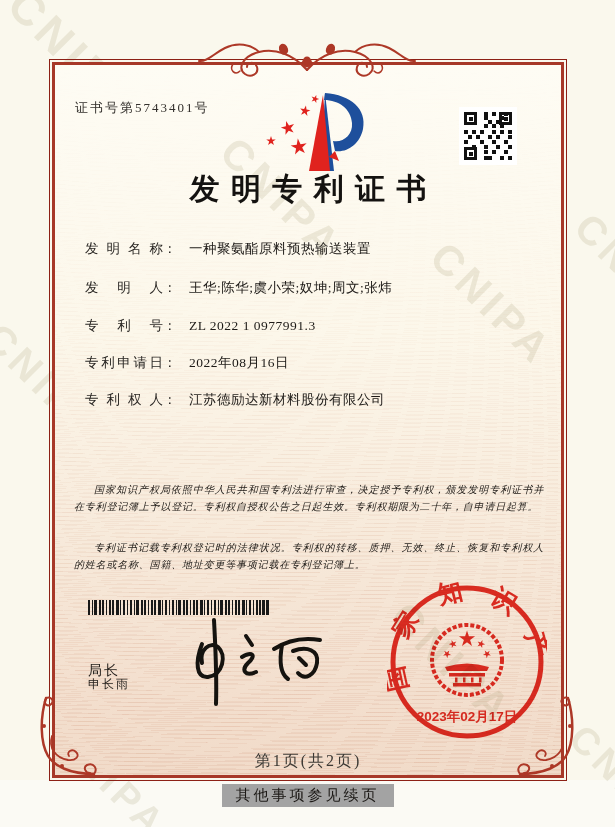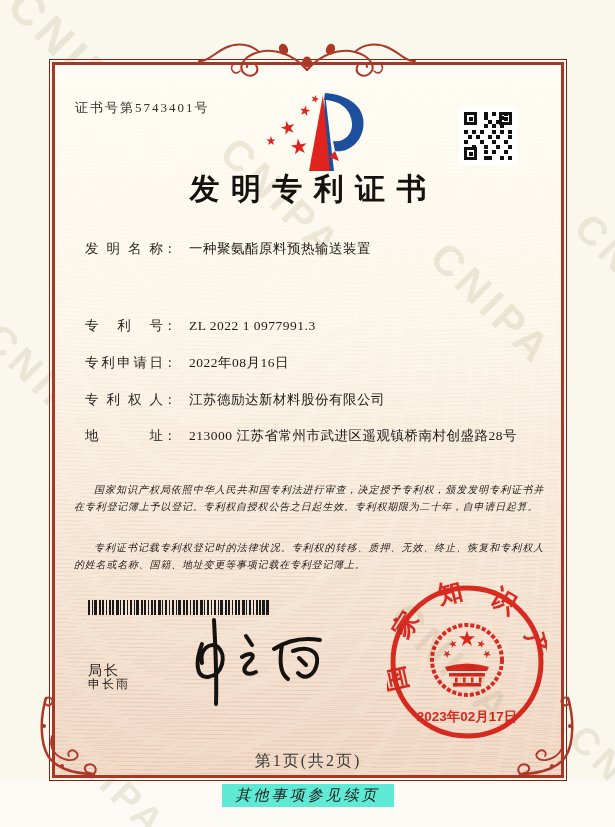--- a/index.html
+++ b/index.html
@@ -52,21 +52,21 @@
      repeating-linear-gradient(90deg,#191919 0 1.5px,transparent 1.5px 3.5px),
      repeating-linear-gradient(90deg,#191919 0 1px,transparent 1px 6px);}
   .director-title{left:33px;top:585px;font-family:"Liberation Sans","DejaVu Sans",sans-serif;
       font-size:14px;color:#26221e;letter-spacing:2px;margin-top:12px;}
   .director-name{left:33px;top:611px;font-family:"Liberation Sans","DejaVu Sans",sans-serif;
       font-size:12px;color:#26221e;letter-spacing:2px;}
   .signature{left:125px;top:545px;width:165px;height:100px;}
   .seal{left:332px;top:517px;width:160px;height:160px;mix-blend-mode:multiply;opacity:0.95;}
   .page-num{left:0;top:686px;width:100%;text-align:center;font-size:16px;letter-spacing:2px;color:#3d3a35;}
   .note{position:absolute;left:0;top:784px;width:100%;text-align:center;}
-  .note span{display:inline-block;background:#5eead4;padding:2px 14px;font-size:15px;font-style:italic;
+  .note span{display:inline-block;background:#a3a3a3;padding:2px 14px;font-size:15px;
       letter-spacing:3px;color:#1c1916;}
   
   .fl{position:absolute;pointer-events:none;}
   .fl-top{left:197px;top:40px;}
   .fl-bl{left:36px;top:696px;}
   .fl-br{left:516px;top:696px;transform:scaleX(-1);}
 </style>
 </head>
 <body>
 
@@ -116,31 +116,31 @@
         <div class="fp bl"></div>
         <div class="qmod"></div>
       </div>
     </div>
 
     <div class="in title">发明专利证书</div>
 
     <div class="in row" style="top:175px">
       <span class="lbl">发明名称</span><span class="colon">：</span><span class="val">一种聚氨酯原料预热输送装置</span>
     </div>
+    <div class="in row" style="top:214px">
+      <span class="lbl">发明人</span><span class="colon">：</span><span class="val">王华;陈华;虞小荣;奴坤;周文;张炜</span>
+    </div>
     <div class="in row" style="top:252px">
       <span class="lbl">专利号</span><span class="colon">：</span><span class="val">ZL 2022 1 0977991.3</span>
     </div>
     <div class="in row" style="top:289px">
       <span class="lbl">专利申请日</span><span class="colon">：</span><span class="val">2022年08月16日</span>
     </div>
     <div class="in row" style="top:326px">
       <span class="lbl">专利权人</span><span class="colon">：</span><span class="val">江苏德励达新材料股份有限公司</span>
-    </div>
-    <div class="in row" style="top:362px">
-      <span class="lbl">地址</span><span class="colon">：</span><span class="val">213000 江苏省常州市武进区遥观镇桥南村创盛路28号</span>
     </div>
 
     <div class="in para" style="top:417px">国家知识产权局依照中华人民共和国专利法进行审查，决定授予专利权，颁发发明专利证书并在专利登记簿上予以登记。专利权自授权公告之日起生效。专利权期限为二十年，自申请日起算。</div>
     <div class="in para" style="top:475px">专利证书记载专利权登记时的法律状况。专利权的转移、质押、无效、终止、恢复和专利权人的姓名或名称、国籍、地址变更等事项记载在专利登记簿上。</div>
 
     <div class="in barcode"></div>
 
     <div class="in director-title">局长</div>
     <div class="in director-name">申长雨</div>
 

